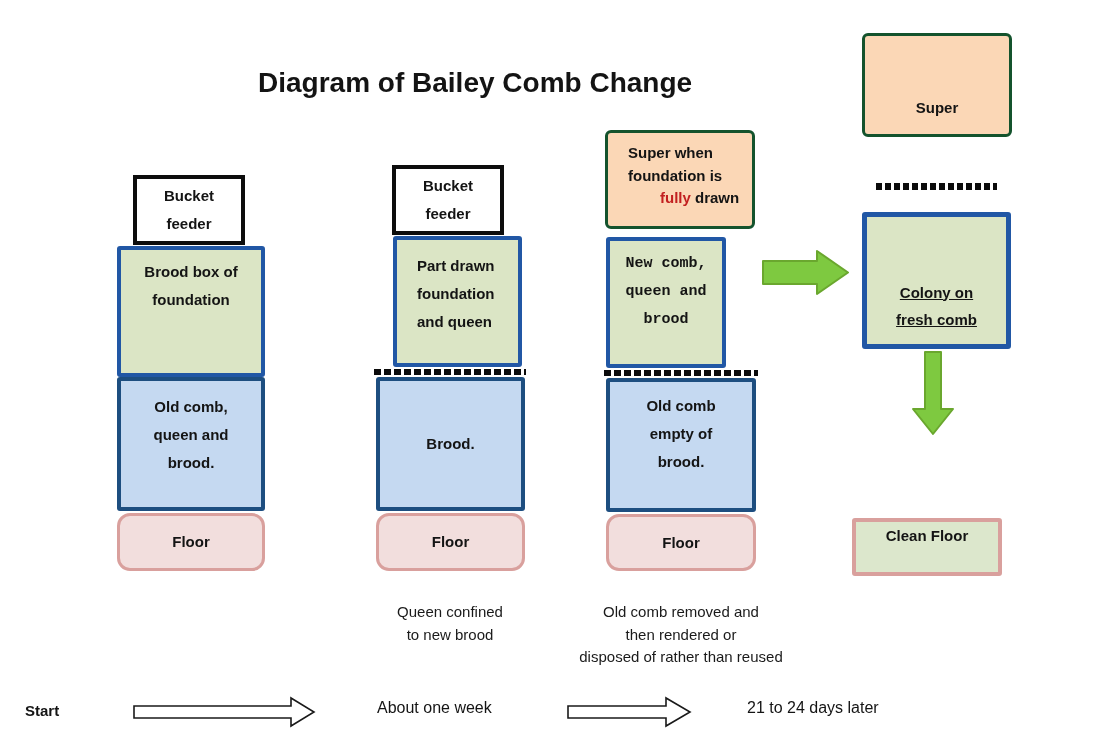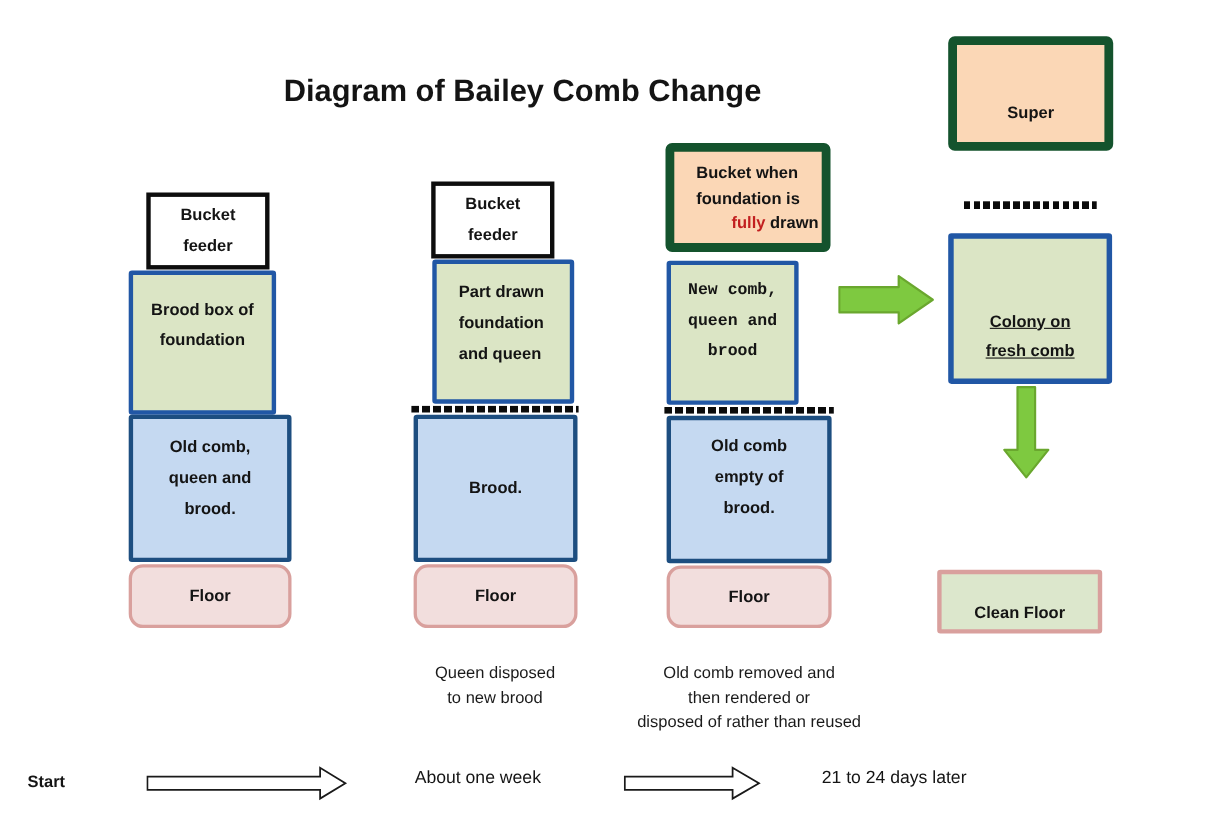--- a/index.html
+++ b/index.html
@@ -11,26 +11,26 @@
   #title { left:258px; top:47px; font-size:28px; font-weight:bold; letter-spacing:0px;margin-top:20px; }
 
   .lbl { font-weight:bold; font-size:15px; color:#141414; white-space:pre-line; text-align:center; line-height:1.85; }
   .note { font-size:15px; color:#1a1a1a; text-align:center; white-space:pre-line; line-height:1.5; font-weight:normal; }
 
   .feeder { background:#ffffff; border:4px solid #0d0d0d; display:flex; align-items:center; justify-content:center; }
   .feeder .lbl { line-height:1.9; }
   .greenbox { background:#dbe5c5; border:4px solid #2157a5; border-radius:3px; }
   .bluebox  { background:#c5d9f1; border:4px solid #1d4e80; border-radius:3px; }
   .floor    { background:#f2dedd; border:3px solid #d9a09d; border-radius:13px; display:flex; align-items:center; justify-content:center; }
-  .orangebox{ background:#fbd7b6; border:8px solid #14532d; border-radius:6px; }
+  .orangebox{ background:#fbd7b6; border:3px solid #14532d; border-radius:6px; }
   .dashline { background-image:repeating-linear-gradient(90deg,#0b0b0b 0 7px,transparent 7px 10px); }
 
   
   #s1-feeder { left:133px; top:175px; width:112px; height:70px; }
-  #s1-brood  { left:117px; top:246px; width:134px; height:131px; padding-top:18px; }
+  #s1-brood  { left:117px; top:246px; width:148px; height:131px; padding-top:8px; }
   #s1-old    { left:117px; top:377px; width:148px; height:134px; padding-top:12px; }
   #s1-floor  { left:117px; top:513px; width:148px; height:58px; }
 
   
   #s2-feeder { left:392px; top:165px; width:112px; height:70px; }
   #s2-part   { left:393px; top:236px; width:129px; height:131px; padding:12px 0 0 20px; }
   #s2-part .lbl { text-align:left; }
   #s2-dash   { left:374px; top:369px; width:152px; height:6px; }
   #s2-brood  { left:376px; top:377px; width:149px; height:134px; display:flex; align-items:center; justify-content:center; }
   #s2-floor  { left:376px; top:513px; width:149px; height:58px; }
@@ -47,21 +47,21 @@
   
   #arrow-right { left:762px; top:249px; width:88px; height:47px; }
   #arrow-down  { left:911px; top:351px; width:44px; height:85px; }
   .green-arrow polygon { stroke:#6aa72e; stroke-width:2; stroke-linejoin:round; }
 
   
   #s4-super  { left:862px; top:33px; width:150px; height:104px; display:flex; align-items:flex-end; justify-content:center; padding-bottom:12px; }
   #s4-dash   { left:876px; top:183px; width:121px; height:7px;
                background-image:repeating-linear-gradient(90deg,#0b0b0b 0 6px,transparent 6px 9px); }
   #s4-colony { left:862px; top:212px; width:149px; height:137px; border-width:5px; display:flex; align-items:flex-end; justify-content:center; padding-bottom:10px;text-decoration:underline; }
-  #s4-clean  { left:852px; top:518px; width:150px; height:58px; background:#dce7cc; border:4px solid #d9a09d; border-radius:3px; display:flex; align-items:flex-end; justify-content:center; }
+  #s4-clean  { left:852px; top:518px; width:150px; height:58px; background:#dce7cc; border:4px solid #d9a09d; border-radius:3px; display:flex; align-items:flex-start; justify-content:center; }
 
   
   #note-queen { left:345px; top:601px; width:210px; }
   #note-oldcomb { left:546px; top:601px; width:270px; }
 
   
   #tl-start { left:25px; top:702px; font-size:15px; font-weight:bold; }
   #tl-arrow1 { left:133px; top:696px; width:183px; height:32px; }
   #tl-arrow2 { left:567px; top:696px; width:125px; height:32px; }
   .white-arrow polygon { fill:#ffffff; stroke:#1a1a1a; stroke-width:1.6; stroke-linejoin:miter; }
@@ -103,21 +103,21 @@
   </div>
   <div id="s2-dash" class="abs dashline"></div>
   <div id="s2-brood" class="abs bluebox">
     <span class="lbl">Brood.</span>
   </div>
   <div id="s2-floor" class="abs floor">
     <span class="lbl">Floor</span>
   </div>
 
   <div id="s3-super" class="abs orangebox">
-    <div class="sline">Bucket when</div>
+    <div class="sline">Super when</div>
     <div class="sline">foundation is</div>
     <div class="sline"><span class="hl-red">fully</span><span> drawn</span></div>
   </div>
   <div id="s3-new" class="abs greenbox">
     <div class="lbl">New comb,
 queen and
 brood</div>
   </div>
   <div id="s3-dash" class="abs dashline"></div>
   <div id="s3-old" class="abs bluebox">
@@ -141,21 +141,21 @@
     <div class="lbl">Colony on
 fresh comb</div>
   </div>
   <svg id="arrow-down" class="abs green-arrow" viewBox="0 0 44 85">
     <polygon points="14,1 30,1 30,58 42,58 22,83 2,58 14,58" fill="#7ec940"></polygon>
   </svg>
   <div id="s4-clean" class="abs">
     <span class="lbl">Clean Floor</span>
   </div>
 
-  <div id="note-queen" class="abs note">Queen disposed
+  <div id="note-queen" class="abs note">Queen confined
 to new brood</div>
   <div id="note-oldcomb" class="abs note">Old comb removed and
 then rendered or
 disposed of rather than reused</div>
 
   <div id="tl-start" class="abs">Start</div>
   <svg id="tl-arrow1" class="abs white-arrow" viewBox="0 0 183 32">
     <polygon points="1,10 158,10 158,2 181,16 158,30 158,22 1,22"></polygon>
   </svg>
   <div id="tl-week" class="abs">About one week</div>

